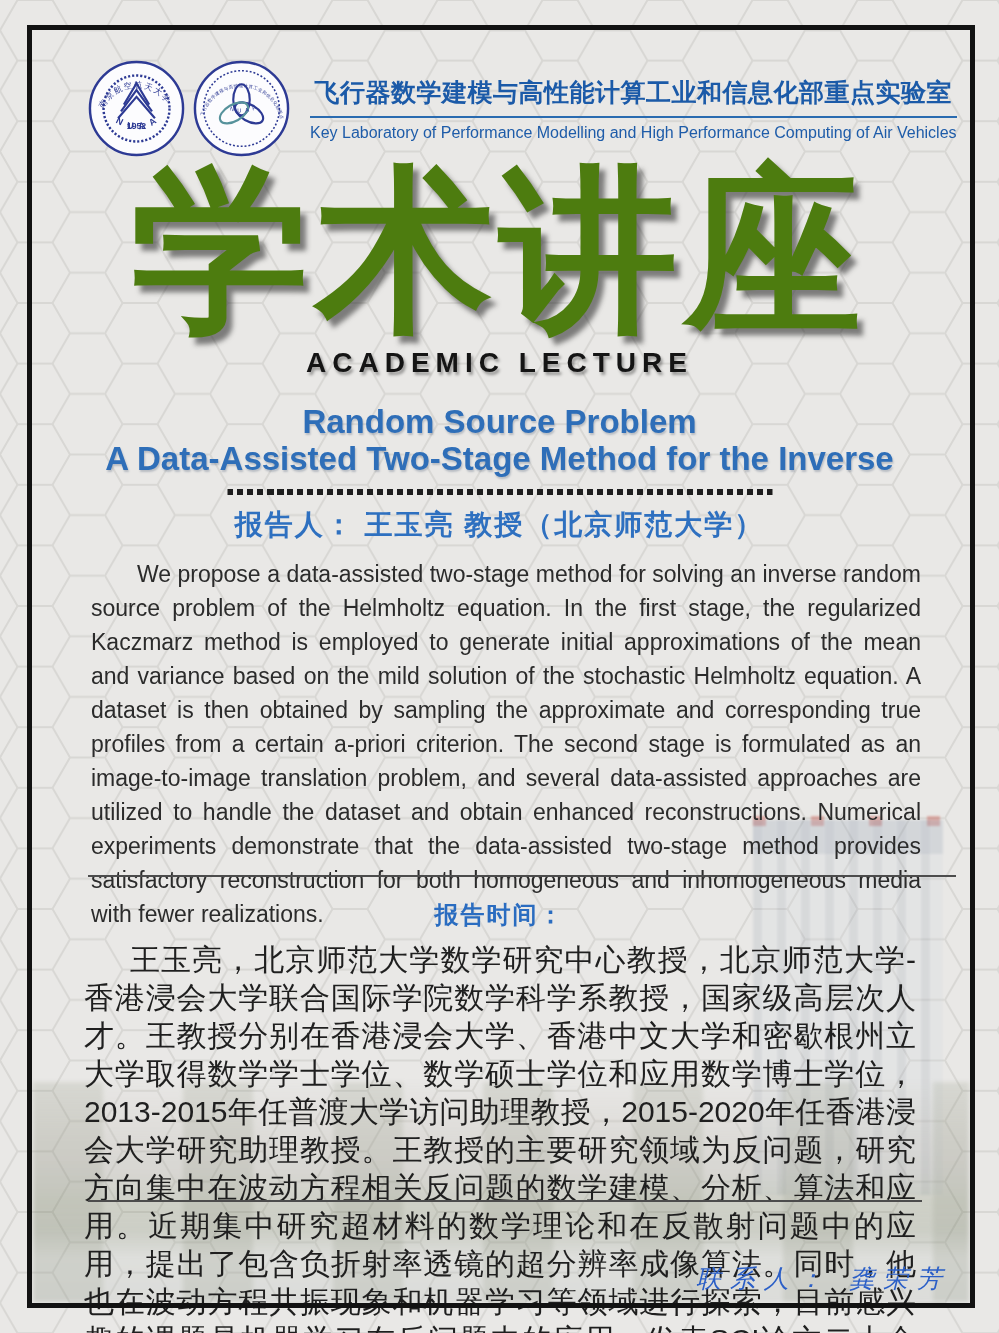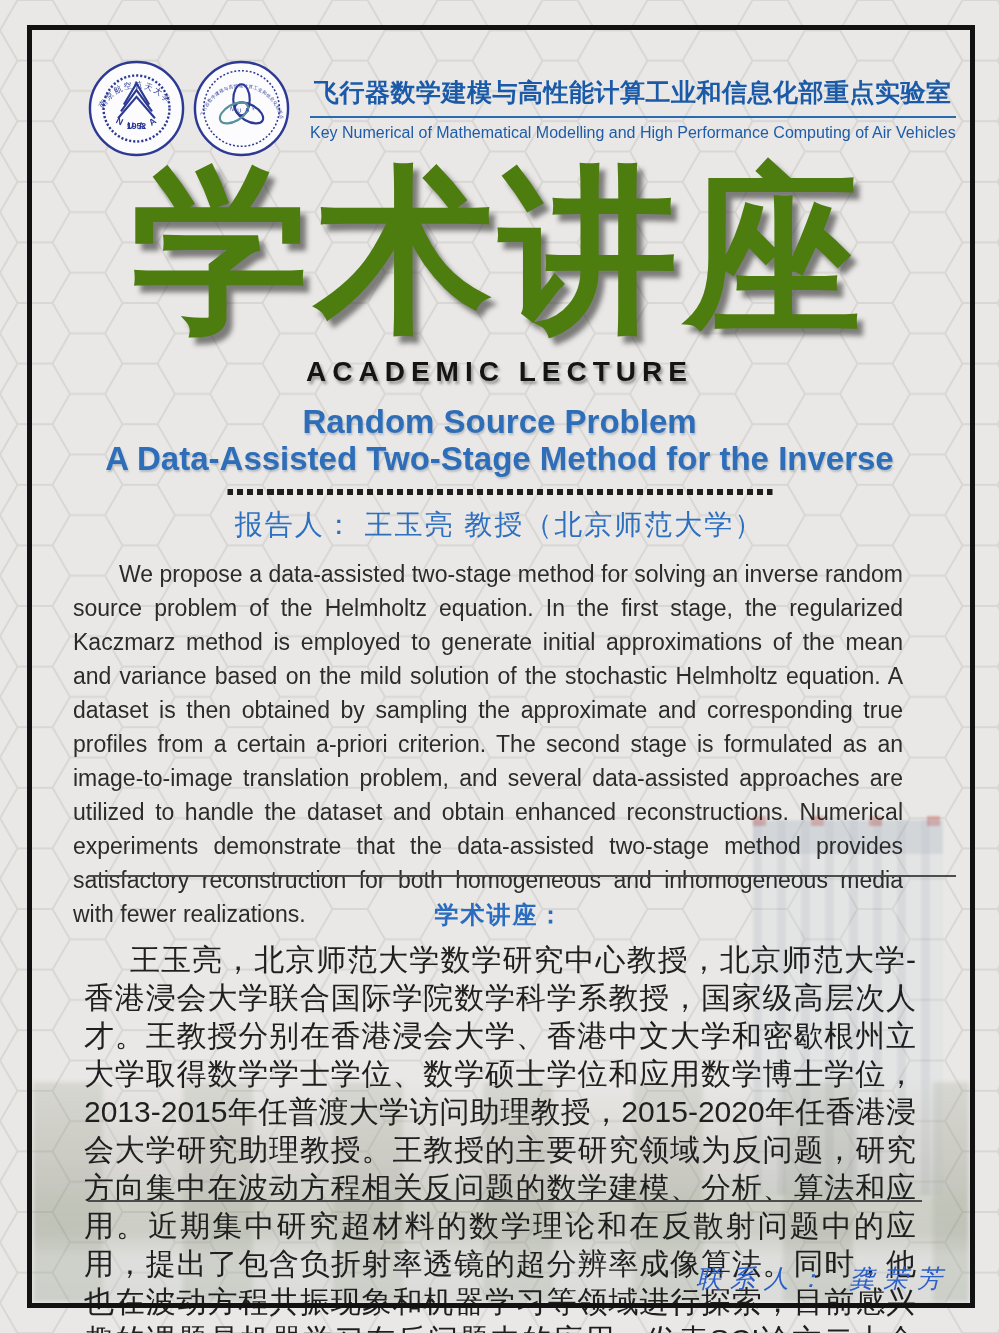--- a/index.html
+++ b/index.html
@@ -28,44 +28,44 @@
   .lab-en { font-size: 16px; color: #1e5ca9; margin-top: 6px; white-space: nowrap; }
 
   
   .main-title {
     position: absolute; top: 158px; left: 0; width: 100%; text-align: center;
     font-size: 178px; line-height: 1.05; font-weight: 900; color: #4d7c0f;
     letter-spacing: 6px; text-shadow: 6px 7px 5px rgba(35,35,35,.55);
     white-space: nowrap;
   }
   .sub-en {
-    position: absolute; top: 356px; left: 0; width: 100%; text-align: center;
+    position: absolute; top: 347px; left: 0; width: 100%; text-align: center;
     font-size: 28px; font-weight: 700; color: #141414; letter-spacing: 6px;
     text-shadow: 2px 3px 3px rgba(0,0,0,.35);
   }
 
   
   .lecture-title {
     position: absolute; top: 404px; left: 0; width: 100%; text-align: center;
     font-size: 33px; font-weight: 700; color: #2e6eb8; line-height: 1.12;
     text-shadow: 1px 2px 2px rgba(40,60,90,.25);
   }
   .dotted {
     position: absolute; top: 489px; left: 50%; transform: translateX(-50%);
     width: 545px; height: 6px;
     background: repeating-linear-gradient(to right, #1d1d1d 0 6px, transparent 6px 10px);
   }
   .speaker {
     position: absolute; top: 506px; left: 0; width: 100%; text-align: center;
-    font-size: 28px; font-weight: 400; color: #2e70c0; letter-spacing: 2px;
+    font-size: 28px; font-weight: 700; color: #2e70c0; letter-spacing: 2px;
   }
 
   
   .abstract {
-    position: absolute; top: 557px; left: 73px; width: 830px;
+    position: absolute; top: 557px; left: 91px; width: 830px;
     font-size: 23px; line-height: 34px; color: #2b2b2b;
     text-align: justify; text-indent: 46px;
   }
 
   
   .divider { position: absolute; border-top: 2px solid #4c4c4c; }
   .divider.d1 { top: 875px; left: 88px; width: 868px; }
   .divider.d2 { top: 1200px; left: 88px; width: 834px; }
   .bio-heading {
     position: absolute; top: 899px; left: 0; width: 100%; text-align: center;
@@ -173,38 +173,38 @@
         <text font-size="4.6" fill="#2d3a94" letter-spacing="0.4">
           <textPath href="#arcTop2" startOffset="2%">飞行器数学建模与高性能计算工业和信息化部重点实验室</textPath>
         </text>
         <text font-size="6" fill="#2d3a94" letter-spacing="4">
           <textPath href="#arcBot2" startOffset="28%">NUAA</textPath>
         </text>
       </svg>
     </div>
     <div class="head-text">
       <div class="lab-zh">飞行器数学建模与高性能计算工业和信息化部重点实验室</div>
-      <div class="lab-en">Key Numerical of Mathematical Modelling and High Performance Computing of Air Vehicles</div>
+      <div class="lab-en">Key Laboratory of Performance Modelling and High Performance Computing of Air Vehicles</div>
     </div>
   </div>
 
   <div class="main-title">学术讲座</div>
   <div class="sub-en">ACADEMIC LECTURE</div>
 
   <div class="lecture-title">
     <div>Random Source Problem</div>
     <div>A Data-Assisted Two-Stage Method for the Inverse</div>
   </div>
   <div class="dotted"></div>
   <div class="speaker">报告人： 王玉亮 教授（北京师范大学）</div>
 
   <div class="abstract">We propose a data-assisted two-stage method for solving an inverse random source problem of the Helmholtz equation. In the first stage, the regularized Kaczmarz method is employed to generate initial approximations of the mean and variance based on the mild solution of the stochastic Helmholtz equation. A dataset is then obtained by sampling the approximate and corresponding true profiles from a certain a-priori criterion. The second stage is formulated as an image-to-image translation problem, and several data-assisted approaches are utilized to handle the dataset and obtain enhanced reconstructions. Numerical experiments demonstrate that the data-assisted two-stage method provides satisfactory reconstruction for both homogeneous and inhomogeneous media with fewer realizations.</div>
 
   <div class="divider d1"></div>
-  <div class="bio-heading">学术讲座：</div>
+  <div class="bio-heading">报告时间：</div>
   <div class="bio">王玉亮，北京师范大学数学研究中心教授，北京师范大学-香港浸会大学联合国际学院数学科学系教授，国家级高层次人才。王教授分别在香港浸会大学、香港中文大学和密歇根州立大学取得数学学士学位、数学硕士学位和应用数学博士学位，2013-2015年任普渡大学访问助理教授，2015-2020年任香港浸会大学研究助理教授。王教授的主要研究领域为反问题，研究方向集中在波动方程相关反问题的数学建模、分析、算法和应用。近期集中研究超材料的数学理论和在反散射问题中的应用，提出了包含负折射率透镜的超分辨率成像算法。同时，他也在波动方程共振现象和机器学习等领域进行探索，目前感兴趣的课题是机器学习在反问题中的应用。发表SCI论文二十余篇，曾主持多项香港研究资助局基金和国家自然科学基金项目。</div>
   <div class="divider d2"></div>
 
   <div class="contact">联系人： 龚荣芳</div>
 
 </div>
 
 <div class="frame"></div>
 
 </body></html>

